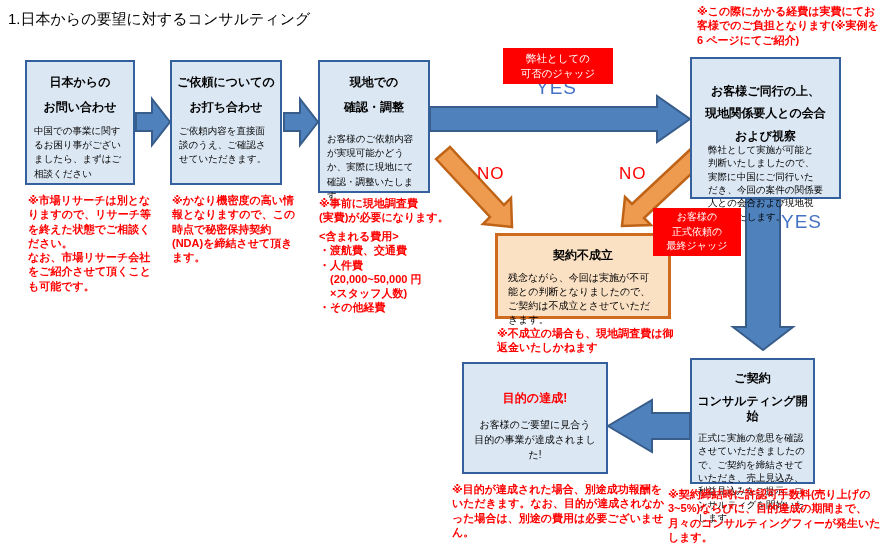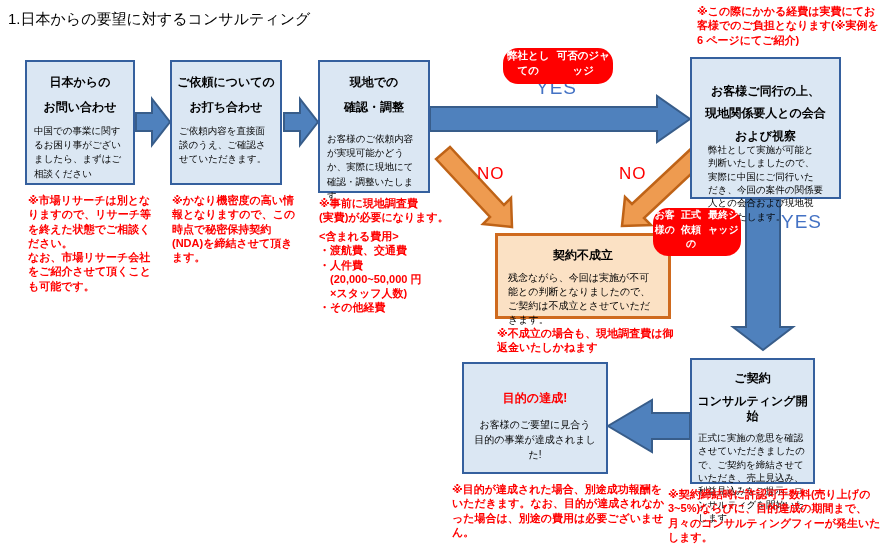--- a/index.html
+++ b/index.html
@@ -6,22 +6,22 @@
   .canvas{position:relative;width:887px;height:560px;background:#ffffff;
           font-family:"Liberation Sans","DejaVu Sans",sans-serif;overflow:hidden;color:#000;}
   .page-title{position:absolute;left:8px;top:10px;font-size:15px;font-weight:normal;z-index:2;}
   svg.arrows{position:absolute;left:0;top:0;z-index:1;}
   .arrow-blue{fill:#4f81bd;stroke:#385d8a;stroke-width:2;}
   .arrow-orange{fill:#ee9b50;stroke:#bf6317;stroke-width:2.5;}
   .pbox{position:absolute;box-sizing:border-box;background:#dbe7f3;border:2px solid #35609e;z-index:2;}
   .bt{font-weight:bold;font-size:12px;text-align:center;line-height:1.2;}
   .bb{font-size:9.5px;line-height:1.5;padding:0 7px;}
   .fail-box{background:#fbe1c4;border:3px solid #cf6a1e;}
-  .redbox{position:absolute;background:#ff0000;color:#ffffff;font-weight:bold;text-align:center;
-          display:flex;flex-direction:row;justify-content:center;z-index:3;line-height:1.45;border-radius:15px;}
+  .redbox{position:absolute;background:#ff0000;color:#ffffff;font-weight:normal;text-align:center;
+          display:flex;flex-direction:column;justify-content:center;z-index:3;line-height:1.45;}
   .note{position:absolute;color:#ff0000;font-weight:bold;font-size:11px;line-height:1.3;
         white-space:pre-line;z-index:2;}
   .lbl-yes{position:absolute;color:#4472c4;font-size:19px;letter-spacing:1px;z-index:2;}
   .lbl-no{position:absolute;color:#ff0000;font-size:17px;letter-spacing:1px;z-index:2;}
   .goal-title{color:#ff0000;}
   .center{text-align:center;}
   .prewrap{white-space:pre-line;}
 </style>
 </head>
 <body>

